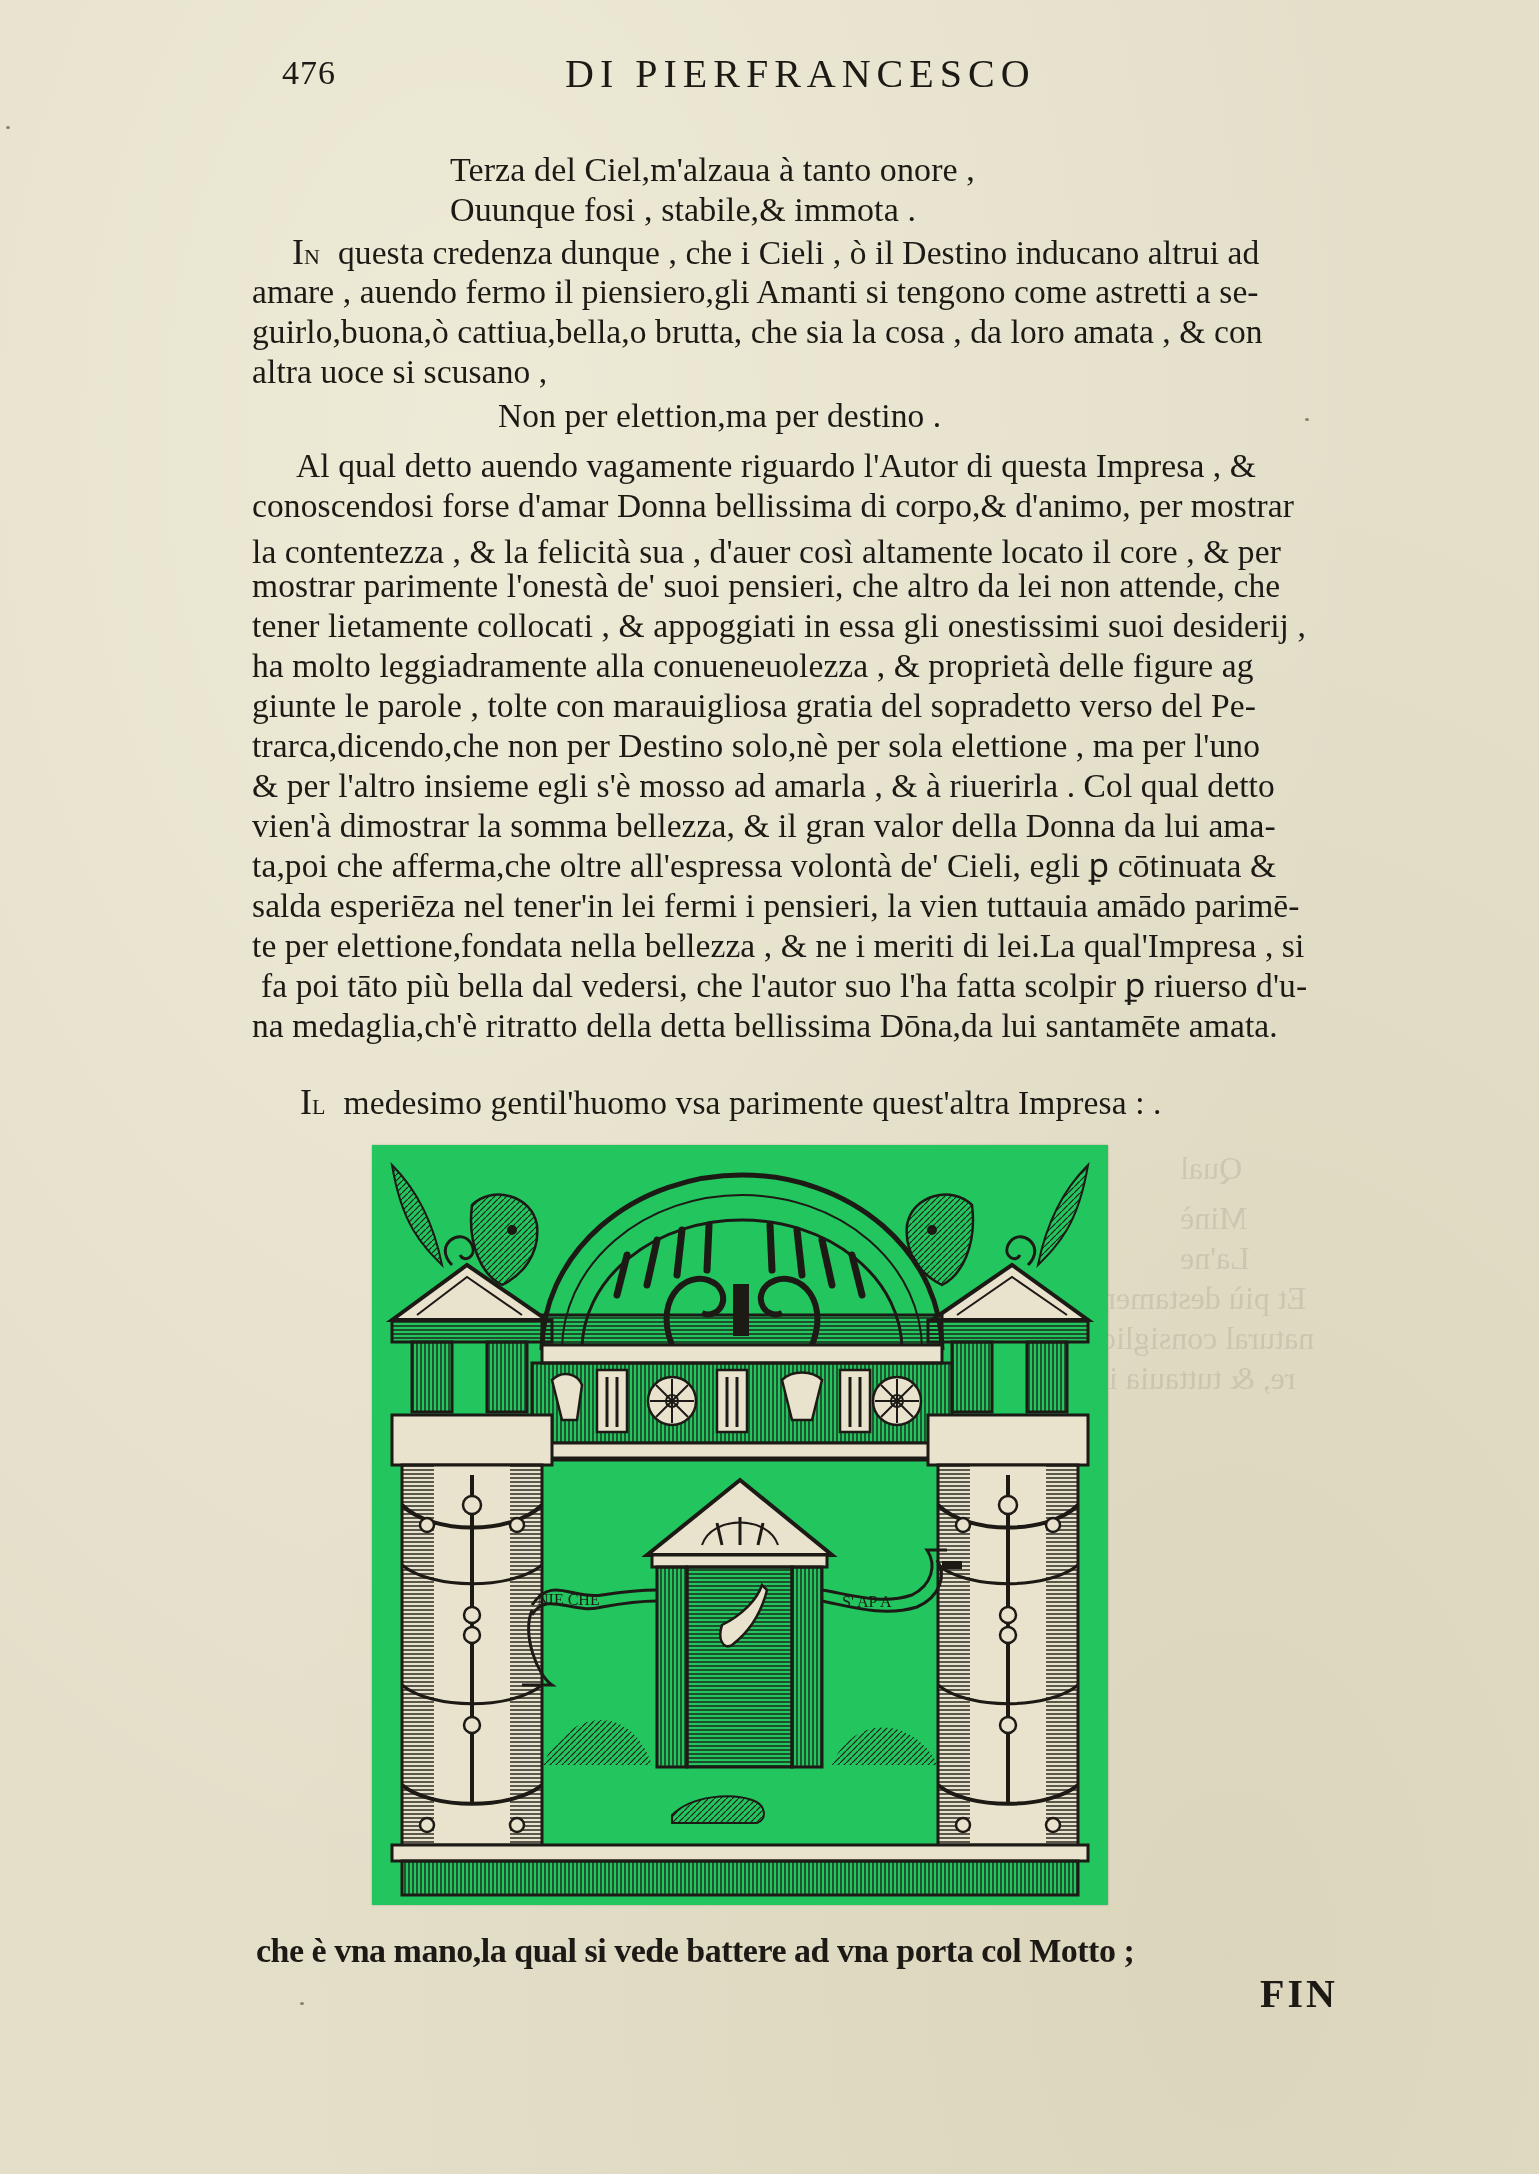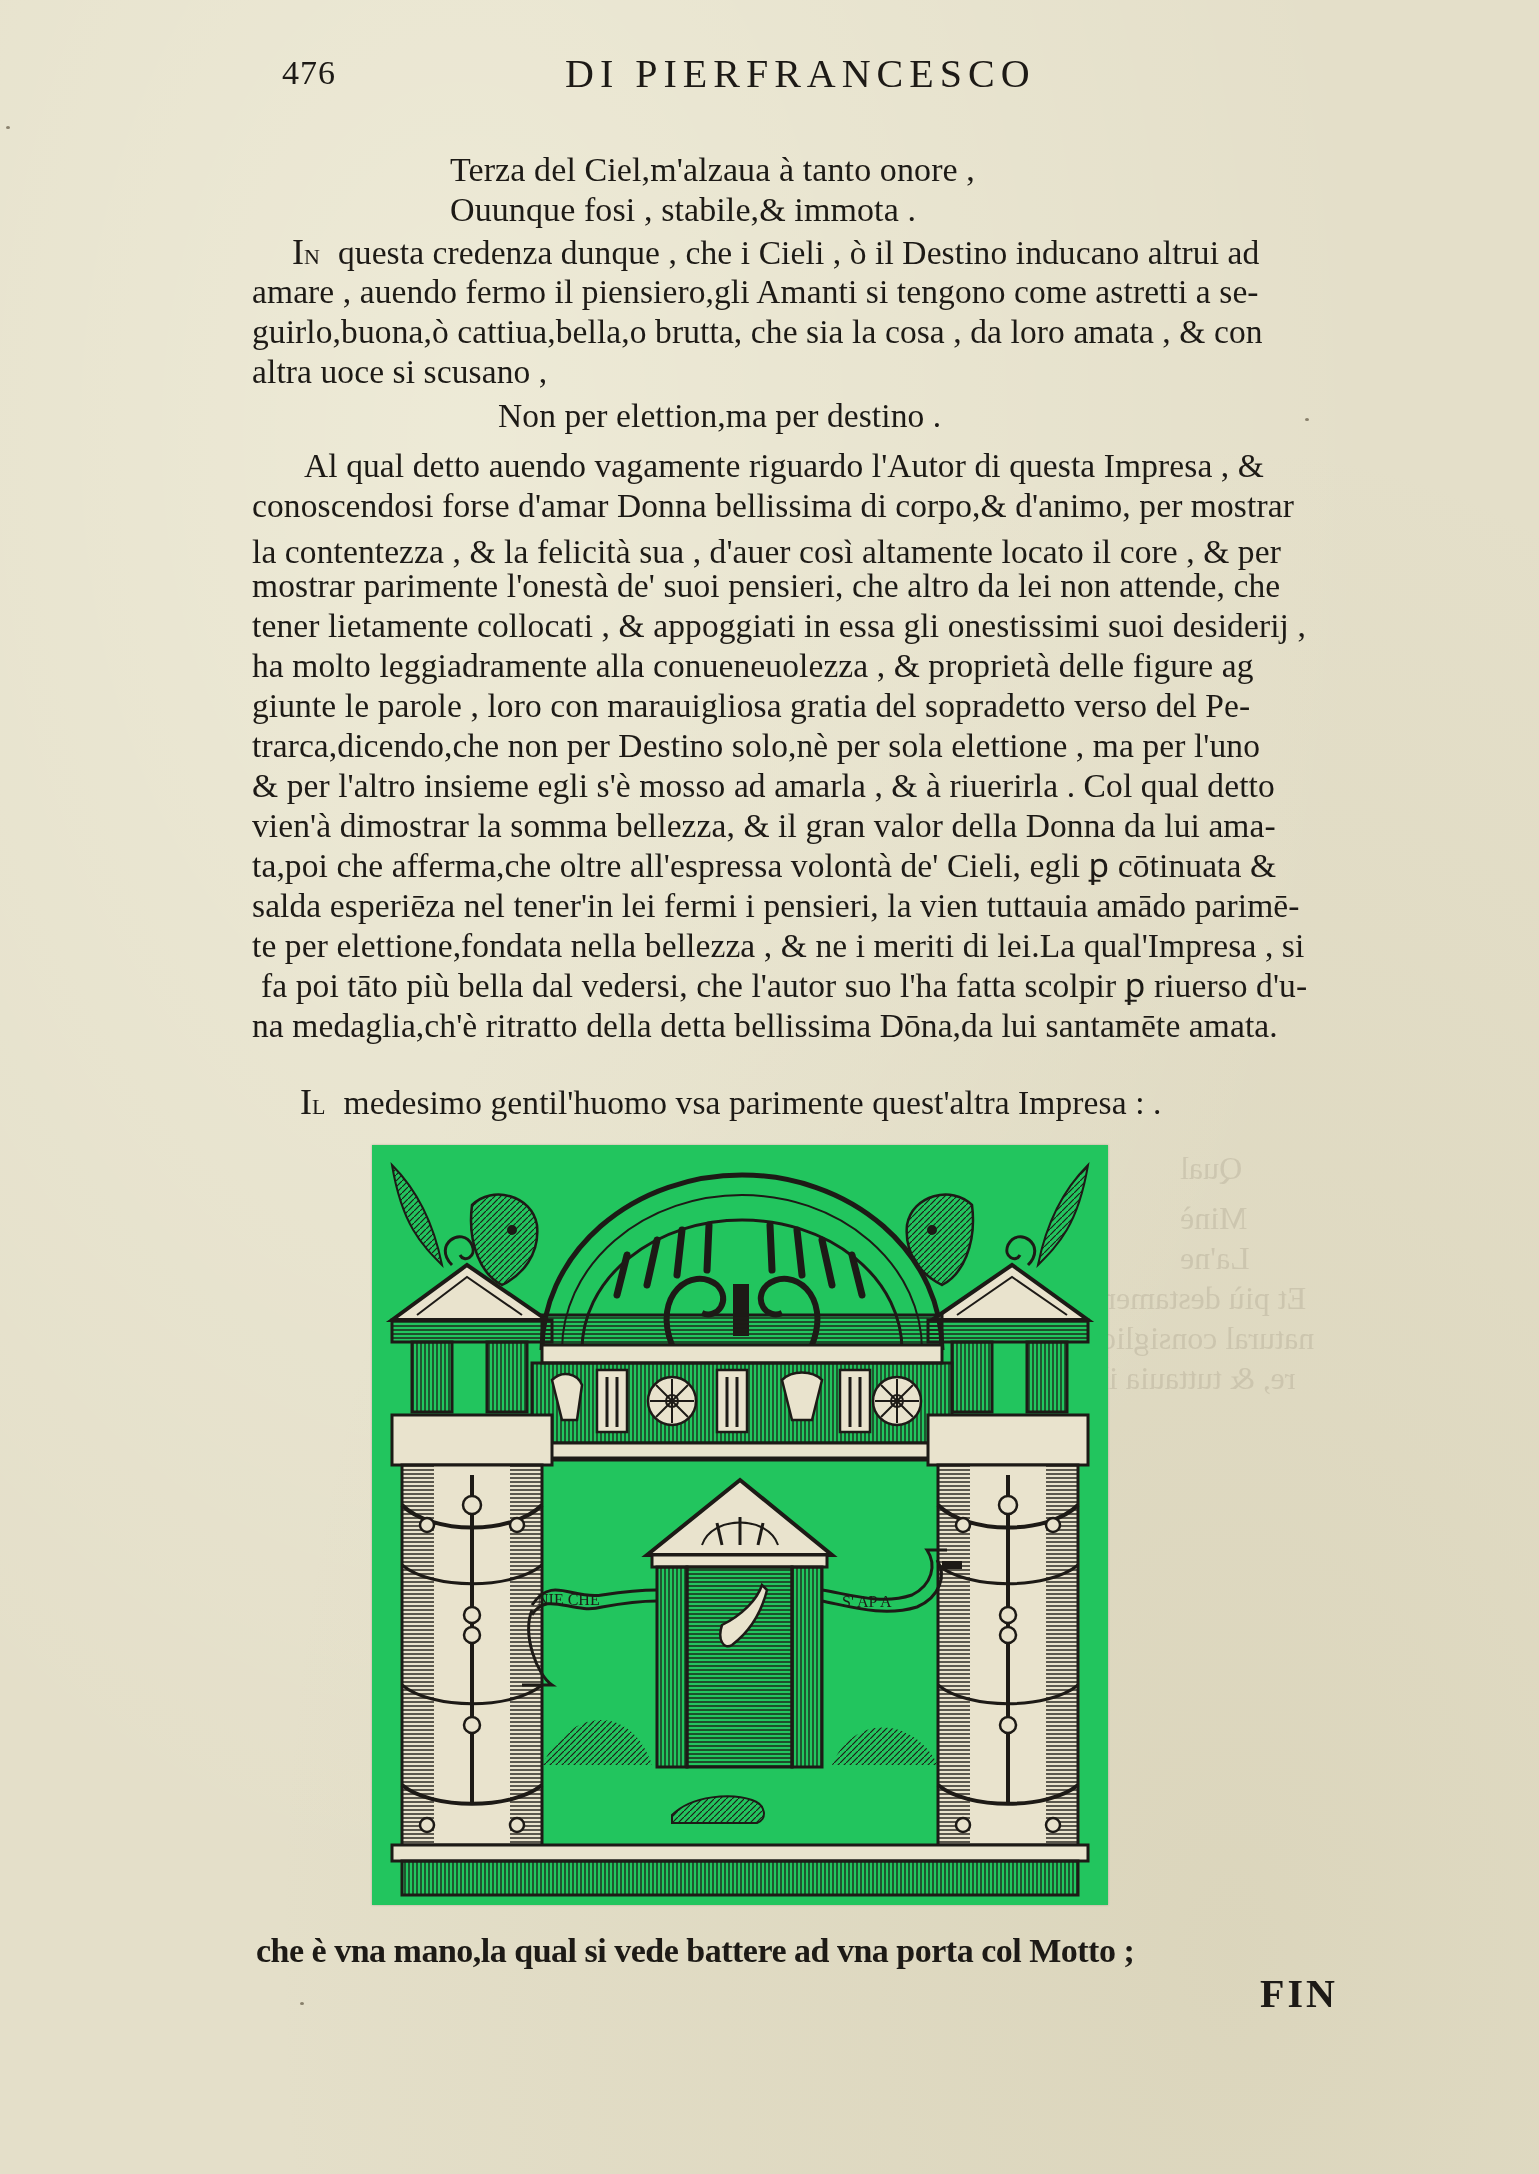--- a/index.html
+++ b/index.html
@@ -127,27 +127,27 @@
 
   <div class="line" style="left:292px; top:232px;">
     <span class="drop-cap">I</span><span class="small-cap">N</span>&nbsp;&nbsp;<span>questa credenza dunque , che i Cieli , ò il Destino inducano altrui ad</span>
   </div>
   <div class="line" style="left:252px; top:272px;">amare , auendo fermo il piensiero,gli Amanti si tengono come astretti a se-</div>
   <div class="line" style="left:252px; top:312px;">guirlo,buona,ò cattiua,bella,o brutta, che sia la cosa , da loro amata , &amp; con</div>
   <div class="line" style="left:252px; top:352px;">altra uoce si scusano ,</div>
 
   <div class="line" style="left:498px; top:396px;">Non per elettion,ma per destino .</div>
 
-  <div class="line" style="left:304px; top:446px;">Al qual detto auendo vagamente riguardo l'Autor di questa Impresa , &amp;</div>
+  <div class="line" style="left:296px; top:446px;">Al qual detto auendo vagamente riguardo l'Autor di questa Impresa , &amp;</div>
   <div class="line" style="left:252px; top:486px;">conoscendosi forse d'amar Donna bellissima di corpo,&amp; d'animo, per mostrar</div>
   <div class="line" style="left:252px; top:526px;margin-top:6px;">la contentezza , &amp; la felicità sua , d'auer così altamente locato il core , &amp; per</div>
   <div class="line" style="left:252px; top:566px;">mostrar parimente l'onestà de' suoi pensieri, che altro da lei non attende, che</div>
   <div class="line" style="left:252px; top:606px;">tener lietamente collocati , &amp; appoggiati in essa gli onestissimi suoi desiderij ,</div>
   <div class="line" style="left:252px; top:646px;">ha molto leggiadramente alla conueneuolezza , &amp; proprietà delle figure ag</div>
-  <div class="line" style="left:252px; top:686px;">giunte le parole , loro con marauigliosa gratia del sopradetto verso del Pe-</div>
+  <div class="line" style="left:252px; top:686px;">giunte le parole , tolte con marauigliosa gratia del sopradetto verso del Pe-</div>
   <div class="line" style="left:252px; top:726px;">trarca,dicendo,che non per Destino solo,nè per sola elettione , ma per l'uno</div>
   <div class="line" style="left:252px; top:766px;">&amp; per l'altro insieme egli s'è mosso ad amarla , &amp; à riuerirla . Col qual detto</div>
   <div class="line" style="left:252px; top:806px;">vien'à dimostrar la somma bellezza, &amp; il gran valor della Donna da lui ama-</div>
   <div class="line" style="left:252px; top:846px;">ta,poi che afferma,che oltre all'espressa volontà de' Cieli, egli ꝑ cōtinuata &amp;</div>
   <div class="line" style="left:252px; top:886px;">salda esperiēza nel tener'in lei fermi i pensieri, la vien tuttauia amādo parimē-</div>
   <div class="line" style="left:252px; top:926px;">te per elettione,fondata nella bellezza , &amp; ne i meriti di lei.La qual'Impresa , si</div>
   <div class="line" style="left:252px; top:966px;margin-left:9px;">fa poi tāto più bella dal vedersi, che l'autor suo l'ha fatta scolpir ꝑ riuerso d'u-</div>
   <div class="line" style="left:252px; top:1006px;">na medaglia,ch'è ritratto della detta bellissima Dōna,da lui santamēte amata.</div>
 
   <div class="line" style="left:300px; top:1082px;">

